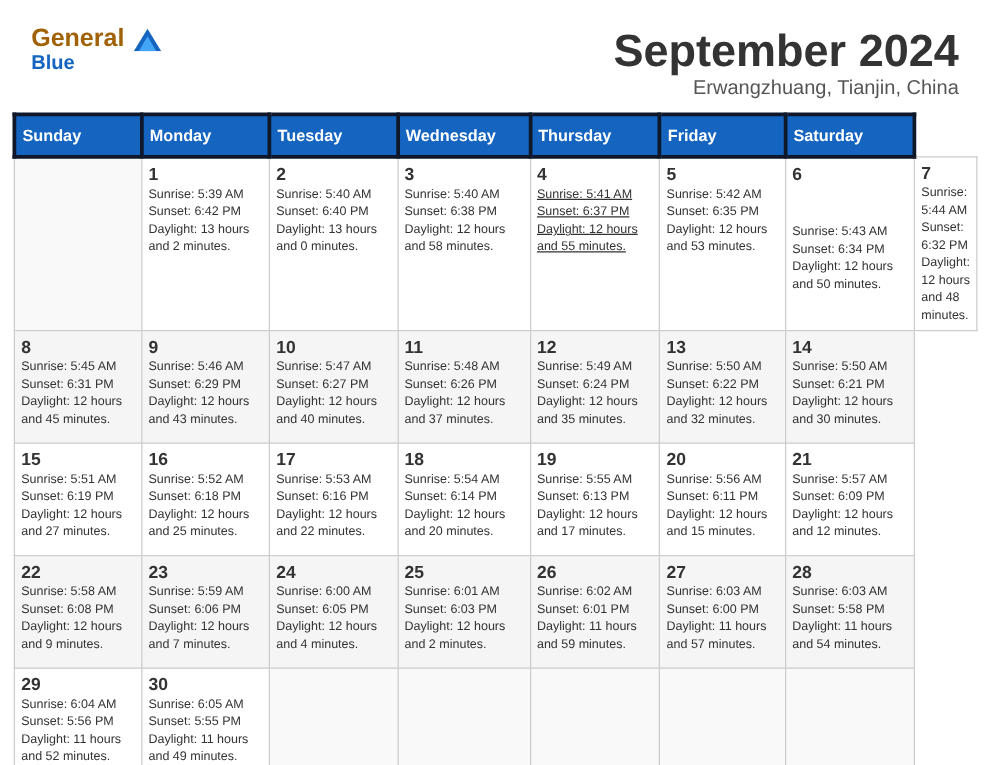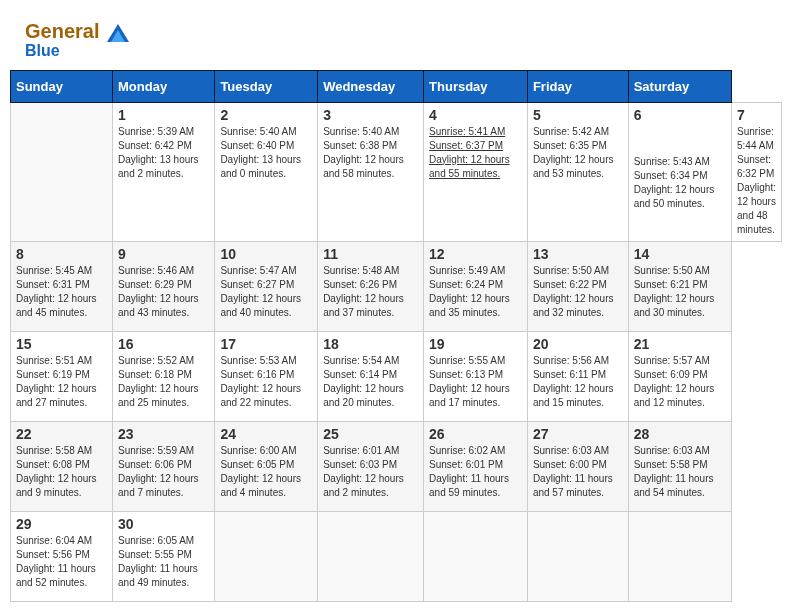--- a/index.html
+++ b/index.html
@@ -37,21 +37,21 @@
       border-collapse: collapse;
       margin-top: 5px;
     }
     thead th {
       background-color: #1565c0;
       color: #fff;
       font-size: 13px;
       font-weight: bold;
       padding: 8px 5px;
       text-align: left;
-      border: 1px solid #0f172a;
+      border: 3px solid #0f172a;
     }
     tbody td {
       border: 1px solid #ccc;
       vertical-align: top;
       padding: 4px 5px;
       font-size: 10.5px;
       color: #333;
       height: 90px;
       width: calc(100% / 7);
     }
@@ -87,20 +87,24 @@
           <span style="color:#a16207;">General</span>
           <svg width="22" height="18" viewBox="0 0 22 18" style="display:inline-block; vertical-align:middle; margin-left:2px;">
             <polygon points="0,18 11,0 22,18" fill="#1565c0"></polygon>
             <polygon points="4,18 11,6 18,18" fill="#42a5f5"></polygon>
           </svg>
         </div>
       </div>
       <div style="font-size:16px; font-weight:bold; color:#1565c0; line-height:1.1;">Blue</div>
     </div>
   </div>
+  <div class="title-block">
+    <div class="month-title">September 2024</div>
+    <div class="location">Erwangzhuang, Tianjin, China</div>
+  </div>
 </div>
 
 <table>
   <thead>
     <tr id="weekday-header">
         <th>Sunday</th>
         <th>Monday</th>
         <th>Tuesday</th>
         <th>Wednesday</th>
         <th>Thursday</th>

